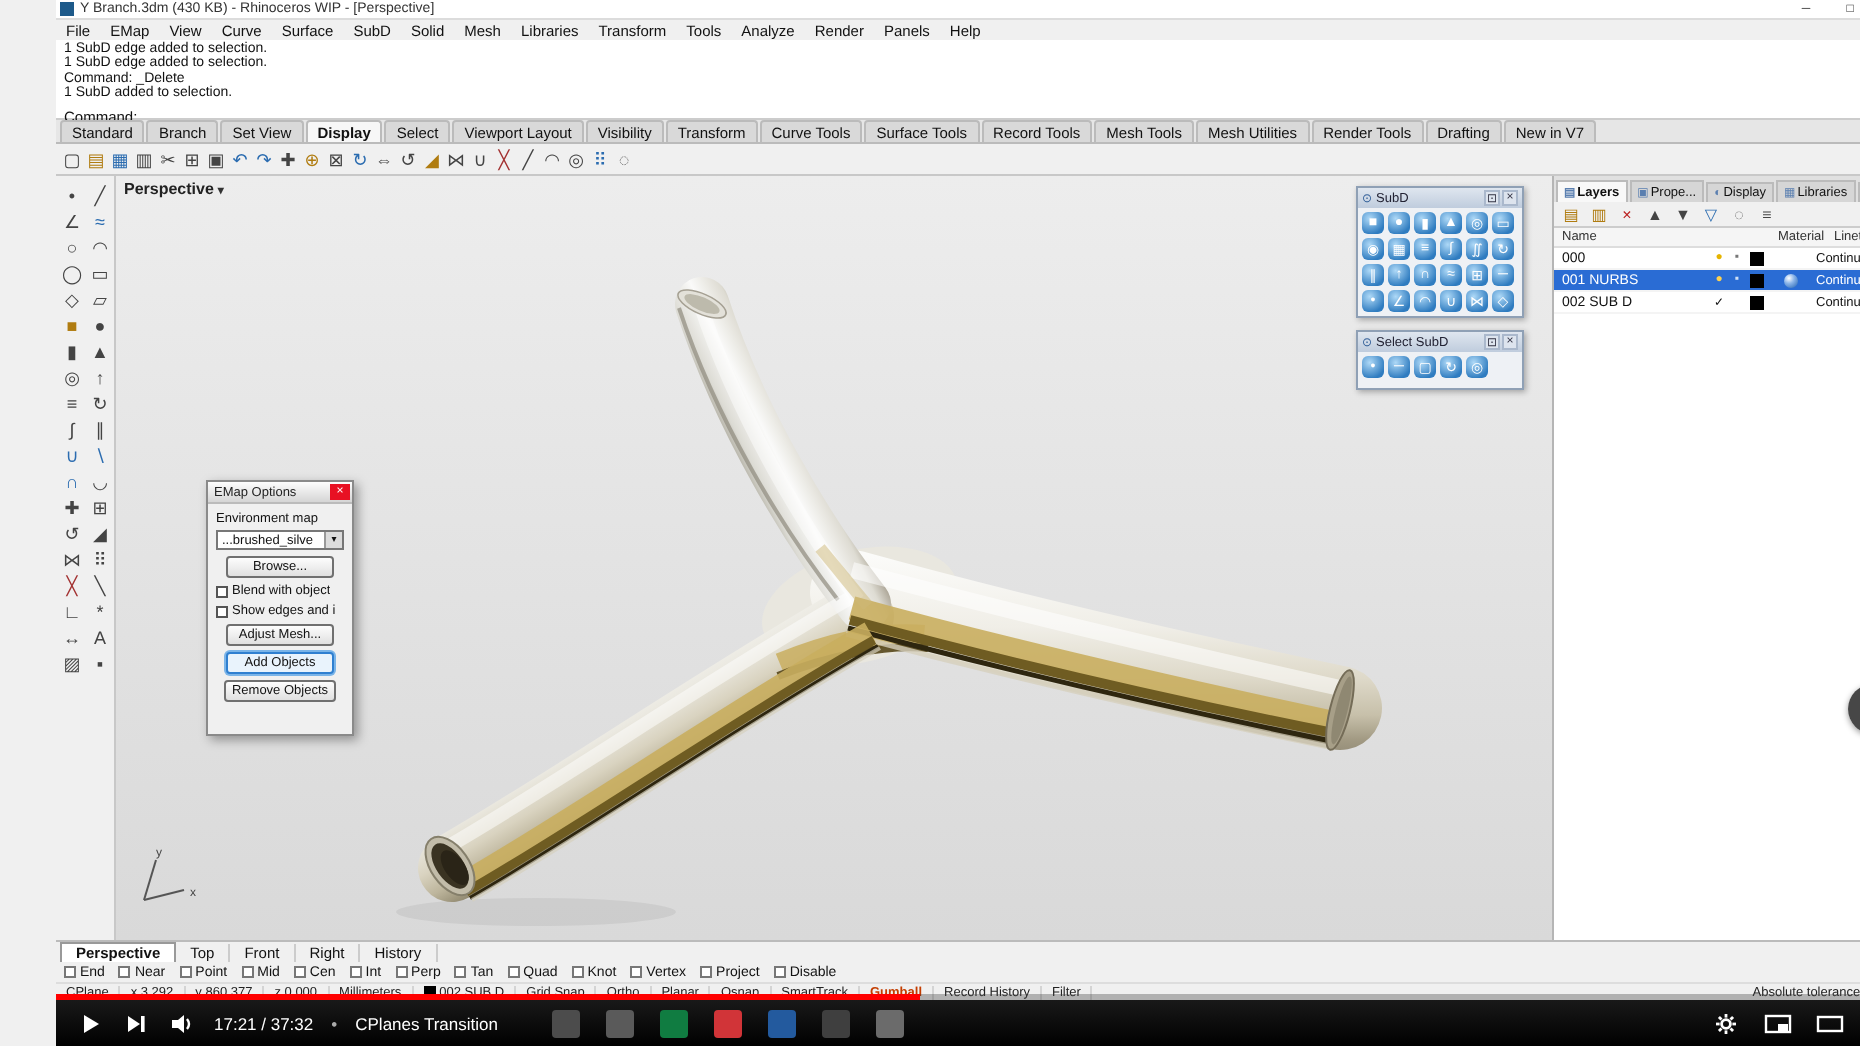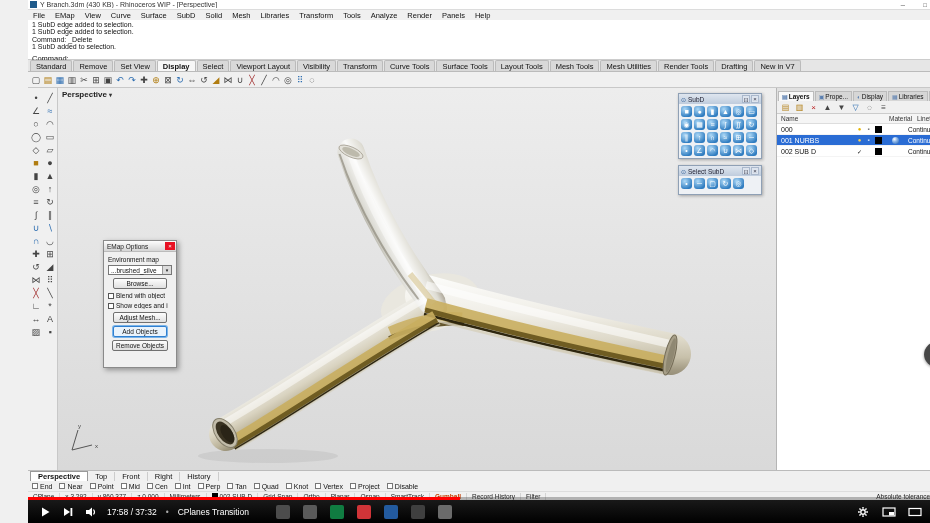--- a/index.html
+++ b/index.html
@@ -174,30 +174,30 @@
     <div id="cmdscroll">
       <span class="scr">▲</span>
       <div class="scr-thumb"></div>
       <span class="scr">▼</span>
     </div>
   </div>
 
   <div id="tabbar" class="abs">
 
   <span class="ttab">Standard</span>
-      <span class="ttab">Remove</span>
+      <span class="ttab">Branch</span>
       <span class="ttab">Set View</span>
       <span class="ttab active">Display</span>
       <span class="ttab">Select</span>
       <span class="ttab">Viewport Layout</span>
       <span class="ttab">Visibility</span>
       <span class="ttab">Transform</span>
       <span class="ttab">Curve Tools</span>
       <span class="ttab">Surface Tools</span>
-      <span class="ttab">Layout Tools</span>
+      <span class="ttab">Record Tools</span>
       <span class="ttab">Mesh Tools</span>
       <span class="ttab">Mesh Utilities</span>
       <span class="ttab">Render Tools</span>
       <span class="ttab">Drafting</span>
       <span class="ttab">New in V7</span>
     </div>
 
   <div id="toolbar" class="abs">
 
   <span class="tb-icon icon" style="color: rgb(68, 68, 68);">▢</span>
@@ -691,21 +691,21 @@
           <polygon points="3,3 9,7 3,11" fill="#fff"></polygon>
           <rect x="9.5" y="3" width="1.8" height="8" fill="#fff"></rect>
         </svg>
     </span>
     <span class="vbtn">
       <svg width="14" height="14" viewBox="0 0 14 14">
           <path d="M2 5 H5 L8 2.5 V11.5 L5 9 H2 Z" fill="#fff"></path>
           <path d="M9.5 4.5 Q11.5 7 9.5 9.5" stroke="#fff" stroke-width="1.2" fill="none"></path>
         </svg>
     </span>
-    <span class="vb-time">17:58 / 37:32</span>
+    <span class="vb-time">17:21 / 37:32</span>
     <span class="vb-sep">•</span>
     <span class="vb-chapter">CPlanes Transition</span>
     <div class="vb-apps">
 
     <span class="app" style="background: rgb(76, 76, 76);"></span>
         <span class="app" style="background: rgb(90, 90, 90);"></span>
         <span class="app" style="background: rgb(16, 124, 65);"></span>
         <span class="app" style="background: rgb(209, 52, 56);"></span>
         <span class="app" style="background: rgb(35, 90, 158);"></span>
         <span class="app" style="background: rgb(63, 63, 63);"></span>

